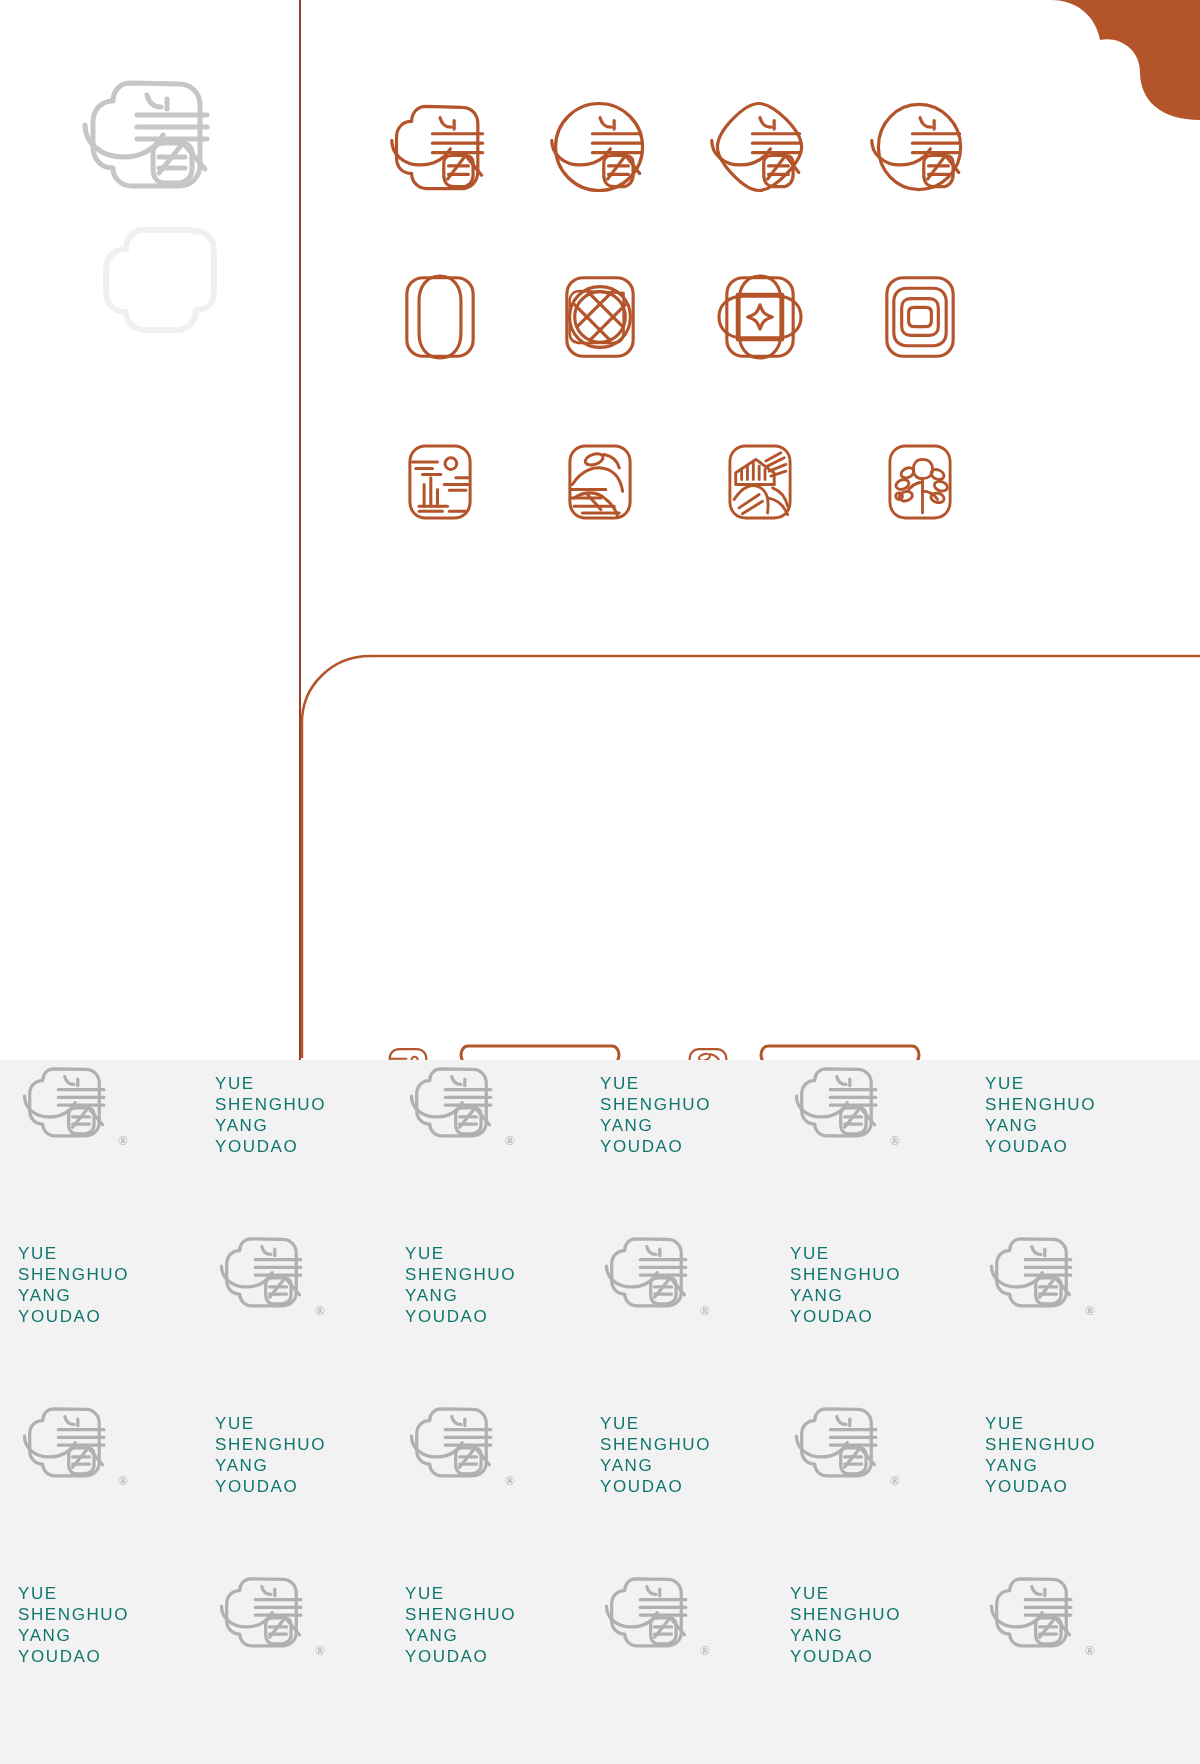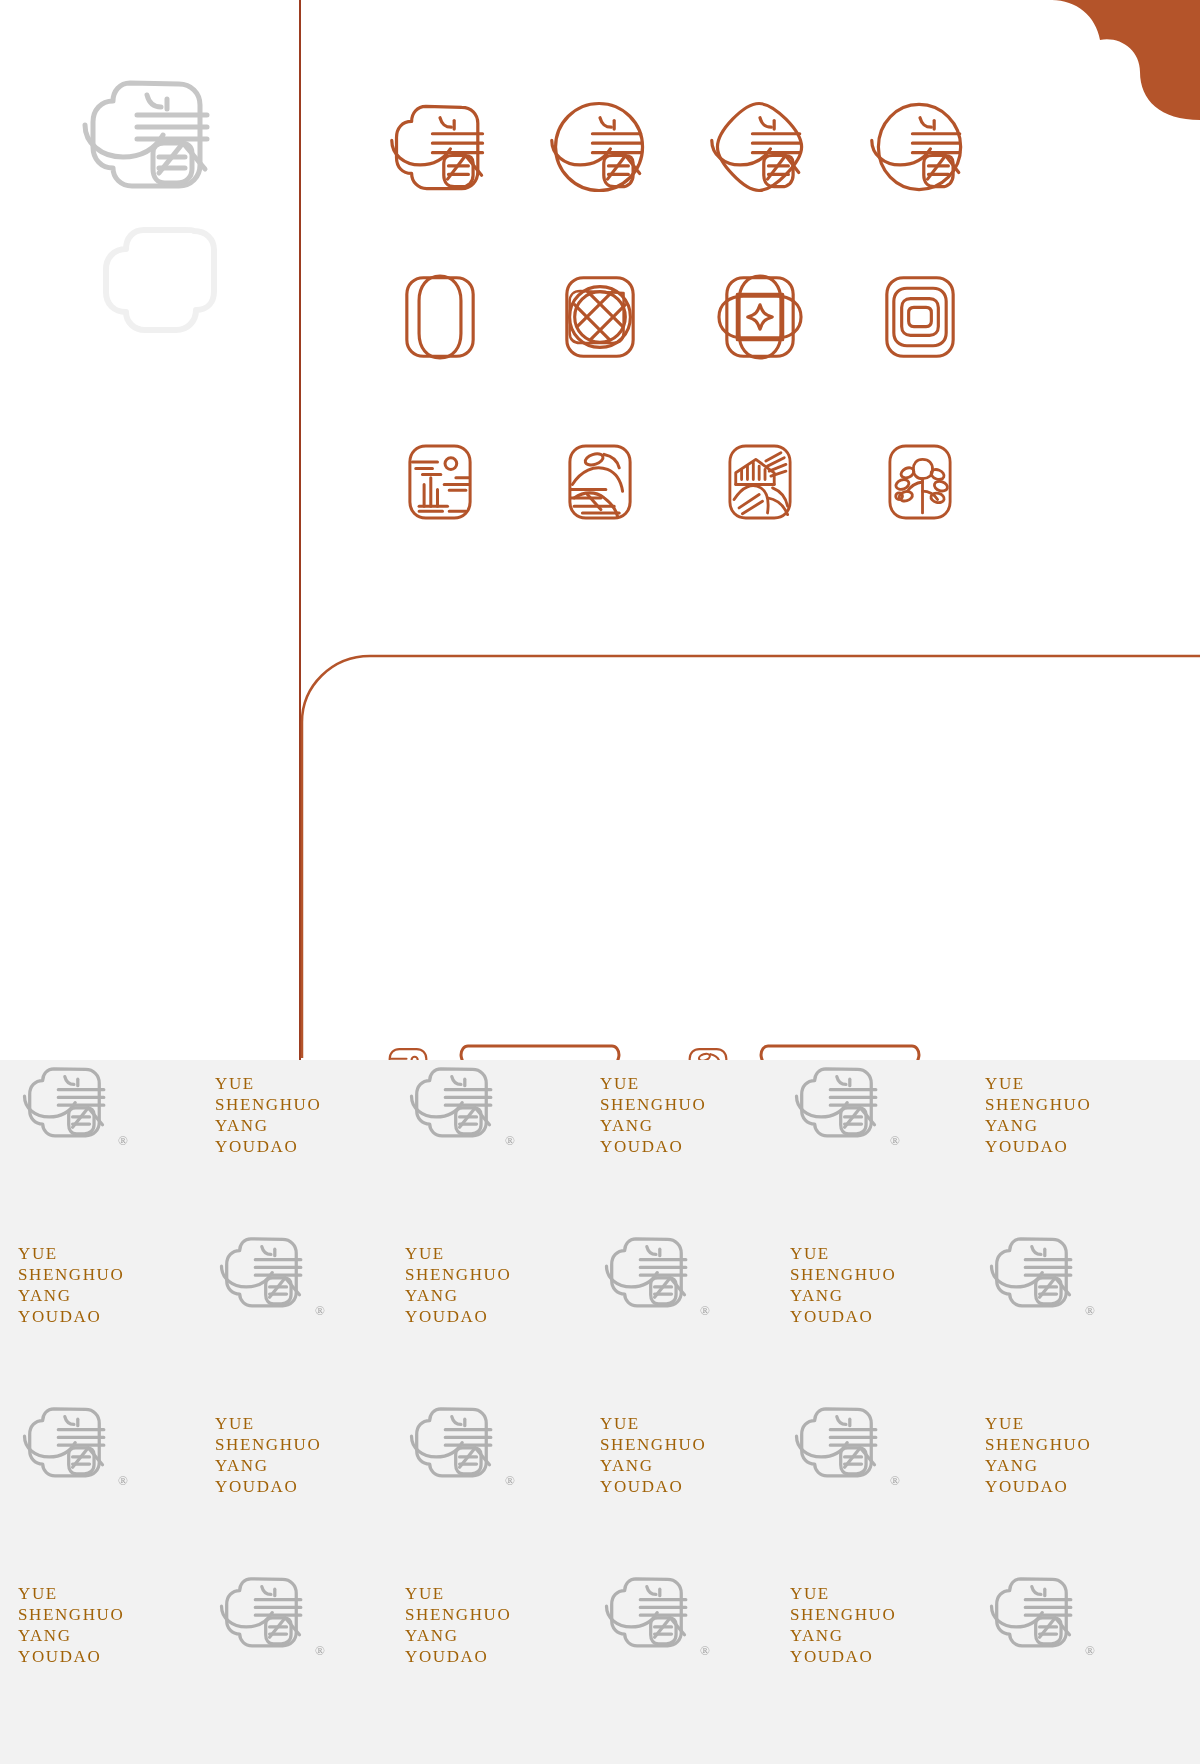--- a/index.html
+++ b/index.html
@@ -59,22 +59,22 @@
   }
   .wm-grid { position: absolute; left: 0; top: 0; width: 1200px; height: 704px; }
   .wm-cell { position: absolute; }
   .wm-logo { width: 104px; height: 92px; position: relative; }
   .wm-logo .reg {
     position: absolute; right: -6px; bottom: -2px;
     font-family: "Liberation Serif", "DejaVu Serif", serif;
     font-size: 13px; color: #a8a8a8;
   }
   .wm-text {
-    font-family: Liberation Serif, serif;
-    font-size: 17px; line-height: 21px; color: #a16207;
+    font-family: Liberation Sans, sans-serif;
+    font-size: 17px; line-height: 21px; color: #0f766e;
     letter-spacing: 1.6px; white-space: pre;
   }
 </style>
 </head>
 <body>
 
 <div id="root">
 
   <div class="top-panel">
 

